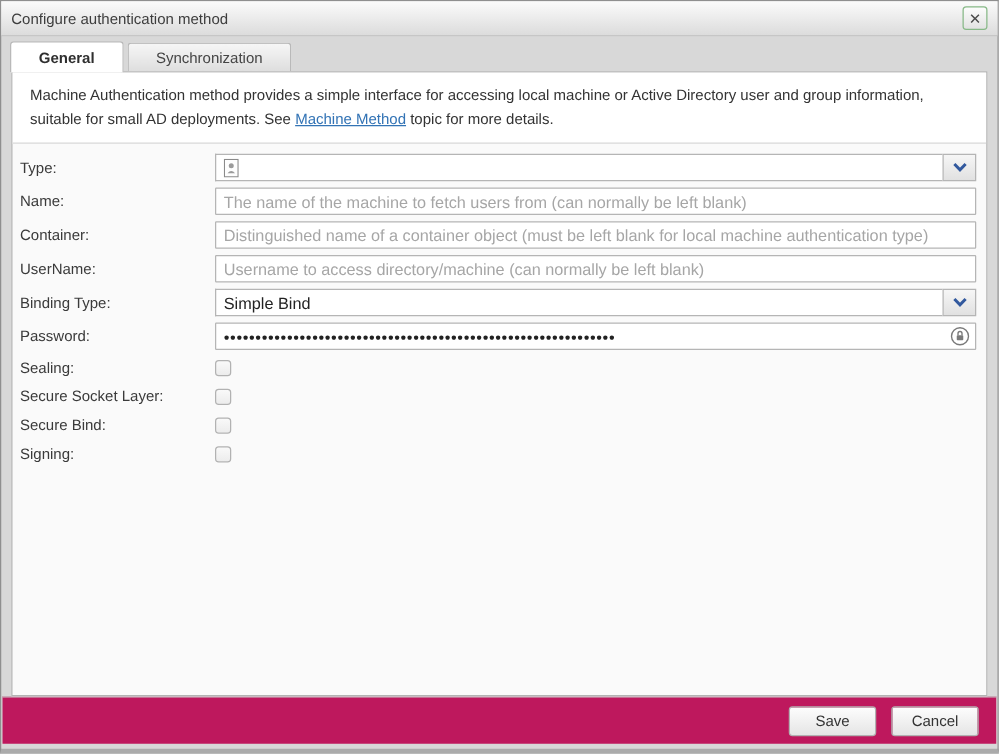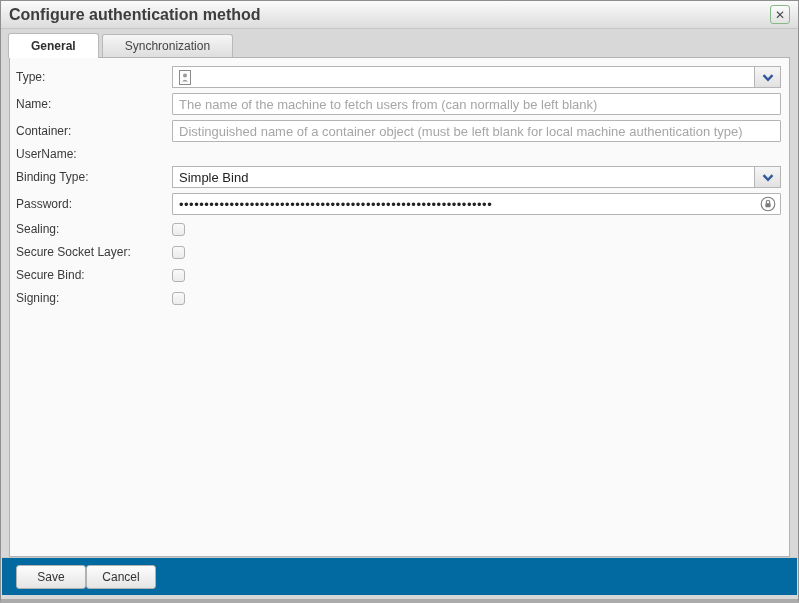--- a/index.html
+++ b/index.html
@@ -14,21 +14,21 @@
     position:relative;
   }
   
   .titlebar {
     height:28px; flex:none;
     background:linear-gradient(#fbfbfb,#dcdcdc);
     border-bottom:1px solid #c6c6c6;
     display:flex; align-items:center;
     padding:0 8px;
   }
-  .title { flex:1; font-size:16px; font-weight:bold; color:#3d3d3d; }
+  .title { flex:1; font-size:12px; font-weight:normal; color:#3d3d3d; }
   .close-btn {
     width:20px; height:19px;
     border:1px solid #87b987; border-radius:3px;
     background:linear-gradient(#fcfcfc,#e2e2e2);
     color:#4a4a4a; font-size:12px; line-height:1;
     display:flex; align-items:center; justify-content:center;
     cursor:pointer;
   }
   
   .tabstrip {
@@ -110,24 +110,24 @@
   .checkbox {
     width:13px; height:13px;
     border:1px solid #b2b2b2; border-radius:3px;
     background:linear-gradient(#f9f9f9,#ececec);
     cursor:pointer;
   }
   
   .footer {
     height:38px; flex:none;
     margin:0 1px 4px 1px;
-    background:#0369a1;
+    background:#be185d;
     border-top:1px solid #c9c9c9;
-    display:flex; align-items:center; justify-content:flex-start;
-    padding:0 14px;
+    display:flex; align-items:center; justify-content:flex-end;
+    gap:12px; padding:0 14px;
   }
   .btn {
     min-width:70px; height:24px;
     border:1px solid #b1b1b1; border-radius:3px;
     background:linear-gradient(#fdfdfd,#e5e5e5);
     font-family:"Liberation Sans", sans-serif;
     font-size:12px; color:#333;
     cursor:pointer;
   }
 </style>
@@ -143,20 +143,23 @@
     </div>
   </div>
 
   <div class="tabstrip">
     <div class="tab active">General</div>
     <div class="tab">Synchronization</div>
   </div>
 
   <div class="panel">
 
+    <div class="description">
+      <span>Machine Authentication method provides a simple interface for accessing local machine or Active Directory user and group information, suitable for small AD deployments. See </span><a class="link">Machine Method</a><span> topic for more details.</span>
+    </div>
 
     <div class="form">
 
       <div class="frow">
         <label class="flabel">Type:</label>
         <div class="fctrl">
           <div class="combo">
             <div class="combo-box">
               <span class="item-icon">
                 <svg width="12" height="15" viewBox="0 0 12 15">
@@ -186,20 +189,23 @@
 
       <div class="frow">
         <label class="flabel">Container:</label>
         <div class="fctrl">
           <input class="tinput" type="text" placeholder="Distinguished name of a container object (must be left blank for local machine authentication type)" style="">
         </div>
       </div>
 
       <div class="frow">
         <label class="flabel">UserName:</label>
+        <div class="fctrl">
+          <input class="tinput" type="text" placeholder="Username to access directory/machine (can normally be left blank)" style="">
+        </div>
       </div>
 
       <div class="frow">
         <label class="flabel">Binding Type:</label>
         <div class="fctrl">
           <div class="combo">
             <div class="combo-box">
               <span class="combo-value">Simple Bind</span>
             </div>
             <div class="trigger">

